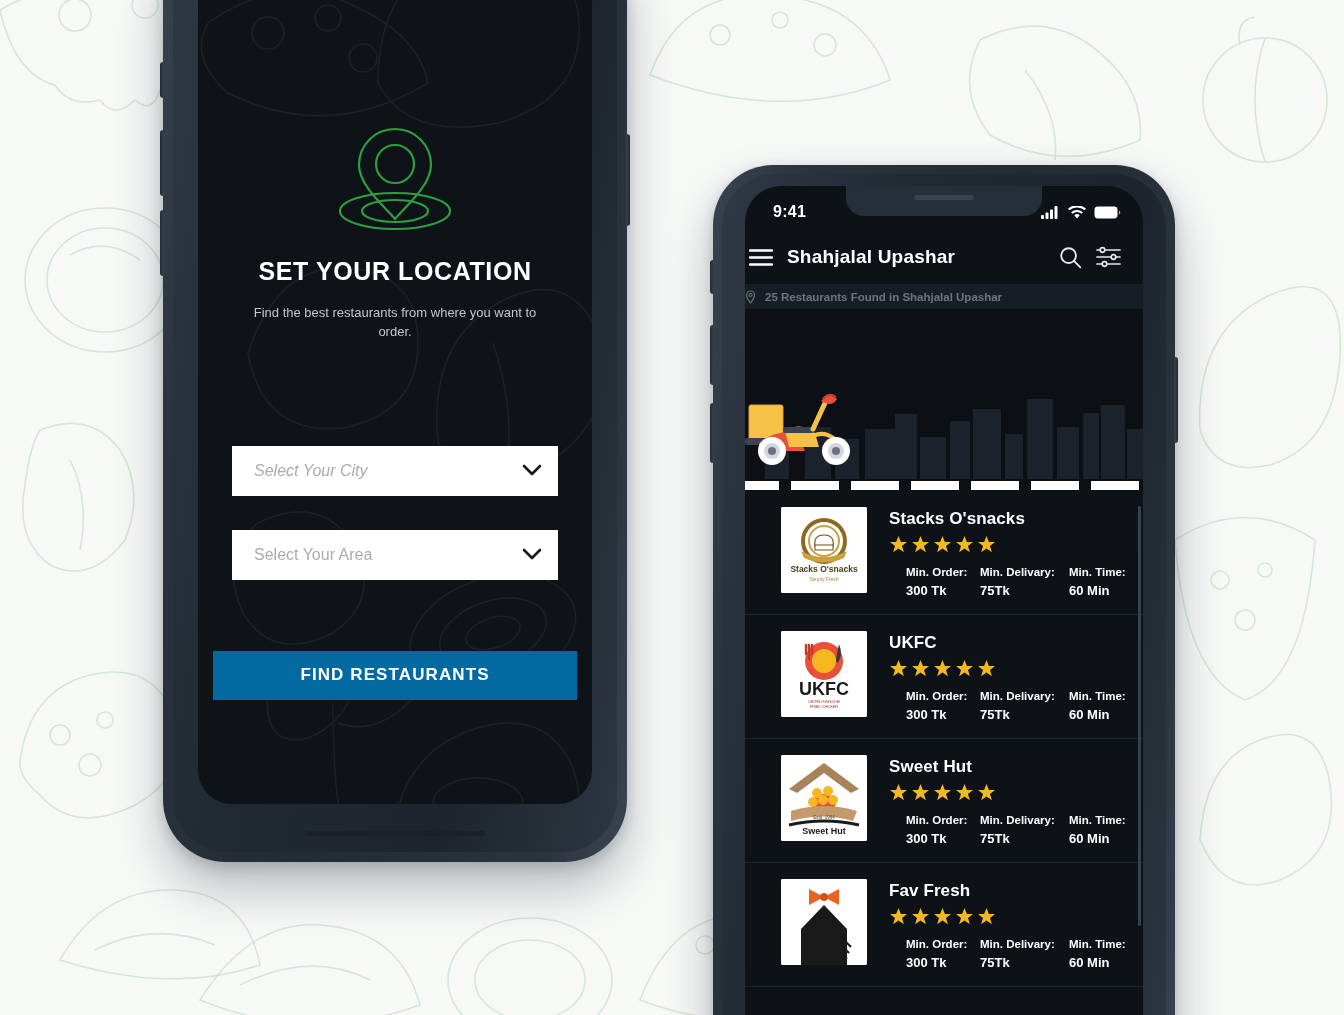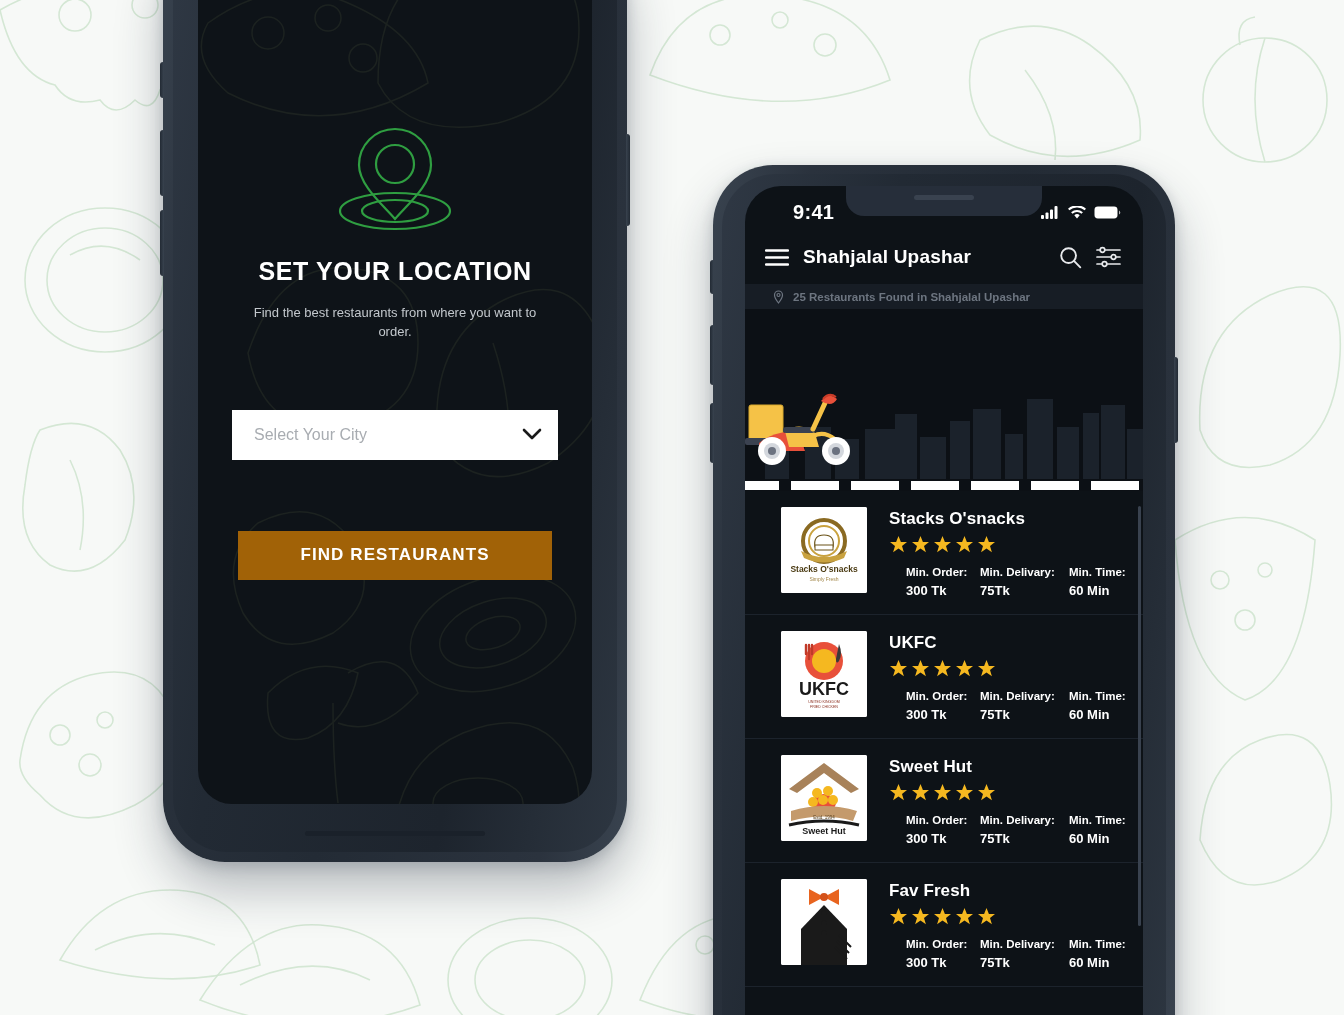--- a/index.html
+++ b/index.html
@@ -76,26 +76,26 @@
     color:#c3c8cd; font-size:13px; line-height:1.45;
     text-align:center; width:310px; font-weight:400;
   }
 
   .select-box {
     width:326px; height:50px; background:#ffffff;
     display:flex; align-items:center; justify-content:space-between;
     padding:0 16px 0 22px; cursor:pointer;
   }
   .select-box span { color:#a8acb1; font-size:16px; }
-  .sel-city { margin-top:68px; }
+  .sel-city { margin-top:104px;font-style:italic; }
   .sel-area { margin-top:34px; }
 
   .cta {
-    width:314px; height:49px; margin-top:71px;
-    background:#a16207; color:#fff;
+    width:364px; height:49px; margin-top:71px;
+    background:#0369a1; color:#fff;
     display:flex; align-items:center; justify-content:center;
     font-size:17px; font-weight:bold; letter-spacing:1.1px; cursor:pointer;
     border:none;
   }
 
   
   .phone-right {
     position:absolute;
     left:713px; top:165px;
     width:462px; height:920px;
@@ -133,36 +133,36 @@
   .notch .speaker {
     position:absolute; left:50%; top:9px; transform:translateX(-50%);
     width:60px; height:5px; background:#39424f; border-radius:3px;
   }
 
   .statusbar {
     position:absolute; top:0; left:0; right:0; height:44px;
     display:flex; align-items:center; justify-content:space-between;
     padding:8px 22px 0 28px; z-index:5;
   }
-  .statusbar .clock { color:#fff; font-size:20px; font-weight:bold; letter-spacing:.3px;margin-left:20px; }
+  .statusbar .clock { color:#fff; font-size:16px; font-weight:bold; letter-spacing:.3px; }
   .status-icons { display:flex; align-items:center; gap:8px; }
 
   .appbar {
     position:absolute; top:44px; left:0; right:0; height:54px;
-    display:flex; align-items:center; padding:0 22px 0 20px; gap:14px;
+    display:flex; align-items:center; padding:0 22px 0 4px; gap:14px;
     z-index:5;
   }
   .appbar .title {
     color:#fff; font-size:19px; font-weight:bold; flex:1; letter-spacing:.2px;
   }
 
   .infobar {
     position:absolute; top:98px; left:0; right:0; height:25px;
     background:#171d25;
-    display:flex; align-items:center; gap:9px; padding-left:28px;
+    display:flex; align-items:center; gap:9px; 
     z-index:5;
   }
   .infobar .txt { color:#6d7580; font-size:11.5px; font-weight:bold; }
 
   .banner {
     position:absolute; top:123px; left:0; right:0; height:182px;
     background:#0c1015; overflow:hidden;
   }
 
   .list { position:absolute; top:305px; left:0; right:0; bottom:0; overflow:hidden; }
@@ -322,20 +322,26 @@
       <div class="loc-title">SET YOUR LOCATION</div>
       <div class="loc-sub">Find the best restaurants from where you want to order.</div>
 
       <div class="select-box sel-city">
         <span>Select Your City</span>
         <svg width="20" height="13" viewBox="0 0 20 13" fill="none" stroke="#1a1a1a" stroke-width="2.6" stroke-linecap="round" stroke-linejoin="round">
             <path d="M2 2 L10 10 L18 2"></path>
           </svg>
       </div>
 
+      <div class="select-box sel-area">
+        <span>Select Your Area</span>
+        <svg width="20" height="13" viewBox="0 0 20 13" fill="none" stroke="#1a1a1a" stroke-width="2.6" stroke-linecap="round" stroke-linejoin="round">
+            <path d="M2 2 L10 10 L18 2"></path>
+          </svg>
+      </div>
 
       <button class="cta">FIND RESTAURANTS</button>
     </div>
   </div>
   <div class="speaker-slit"></div>
 </div>
 
 <div class="phone-right">
   <div class="inner-rim"></div>
   <div class="btn-side br1"></div>

